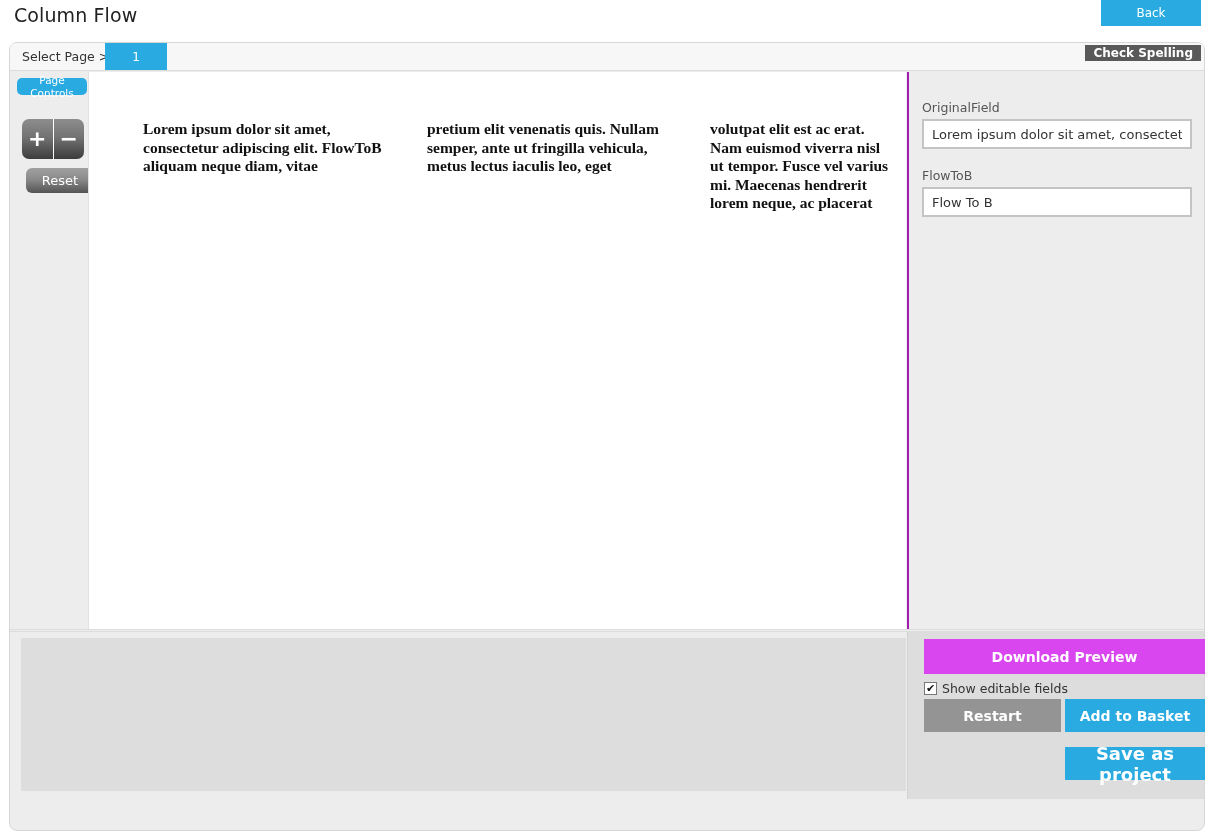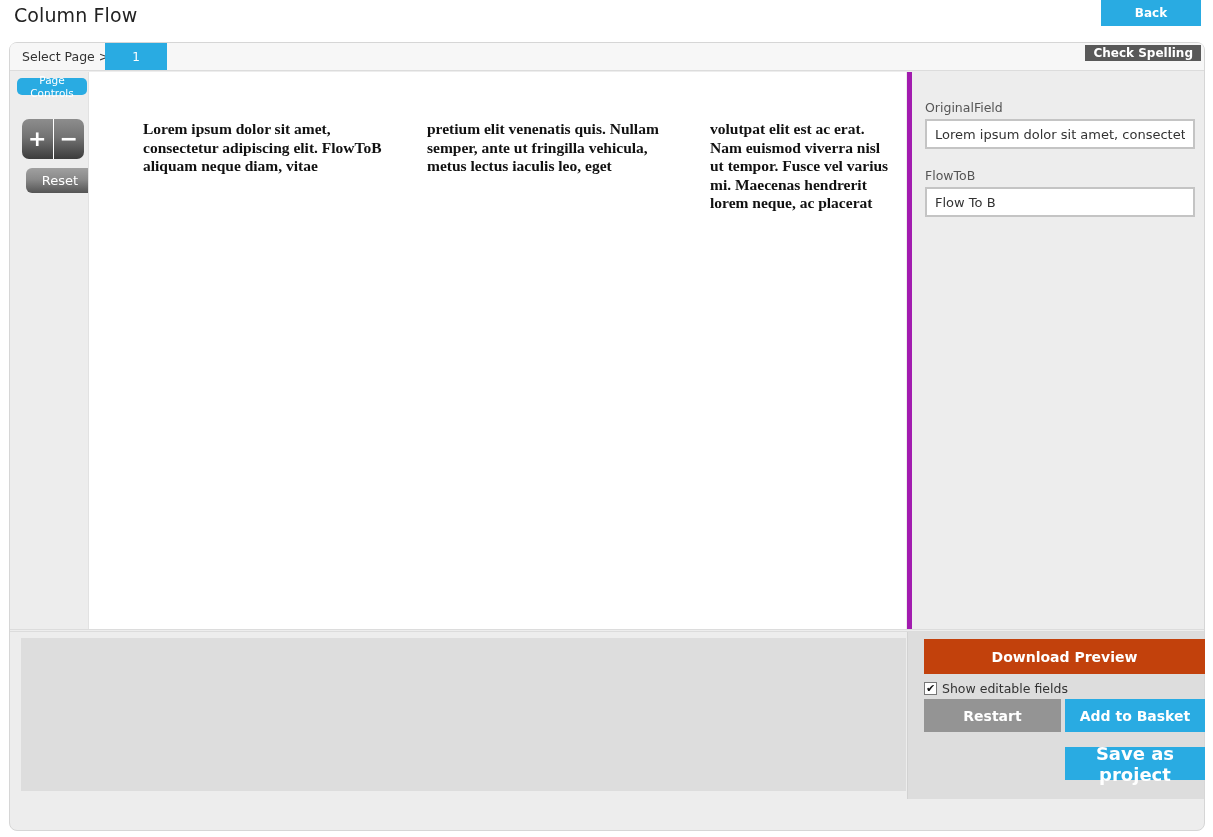--- a/index.html
+++ b/index.html
@@ -23,21 +23,21 @@
     letter-spacing: 0.1px;
     line-height: 26px;
   }
   .back-button {
     position: absolute;
     right: 12px; top: 0px;
     width: 100px; height: 26px;
     background: #29abe2;
     color: #ffffff;
     font-size: 12px;
-    font-weight: 700;
+    font-weight: 400;
     display: flex; align-items: center; justify-content: center;
     border: none;
     cursor: pointer;
     font-family: "DejaVu Sans", sans-serif;
   }
 
   
   .outer-panel {
     position: absolute;
     left: 9px; top: 42px;
@@ -173,21 +173,21 @@
   .doc-col.c1 { left: 54px; width: 260px; }
   .doc-col.c2 { left: 338px; width: 262px; }
   .doc-col.c3 { left: 621px; width: 180px; }
 
   
   .fields-panel {
     position: absolute;
     left: 897px; top: 0px;
     width: 297px; height: 557px;
     background: #ededed;
-    border-left: 5px solid #a21caf;
+    border-left: 2px solid #a21caf;
   }
   .field-label {
     position: absolute;
     left: 13px;
     font-size: 12.5px;
     color: #555555;
   }
   .field-input {
     position: absolute;
     left: 13px;
@@ -234,21 +234,21 @@
     border: none;
     color: #ffffff;
     font-weight: bold;
     cursor: pointer;
     display: flex; align-items: center; justify-content: center;
     font-family: "DejaVu Sans", sans-serif;
   }
   .btn-download {
     left: 16px; top: 7px;
     width: 281px; height: 35px;
-    background: #c2410c;
+    background: #d946ef;
     font-size: 14px;
   }
   .show-fields-row {
     position: absolute;
     left: 16px; top: 49px;
     display: flex; align-items: center;
     gap: 5px;
     font-size: 12.5px;
     color: #333333;
     font-weight: normal;

